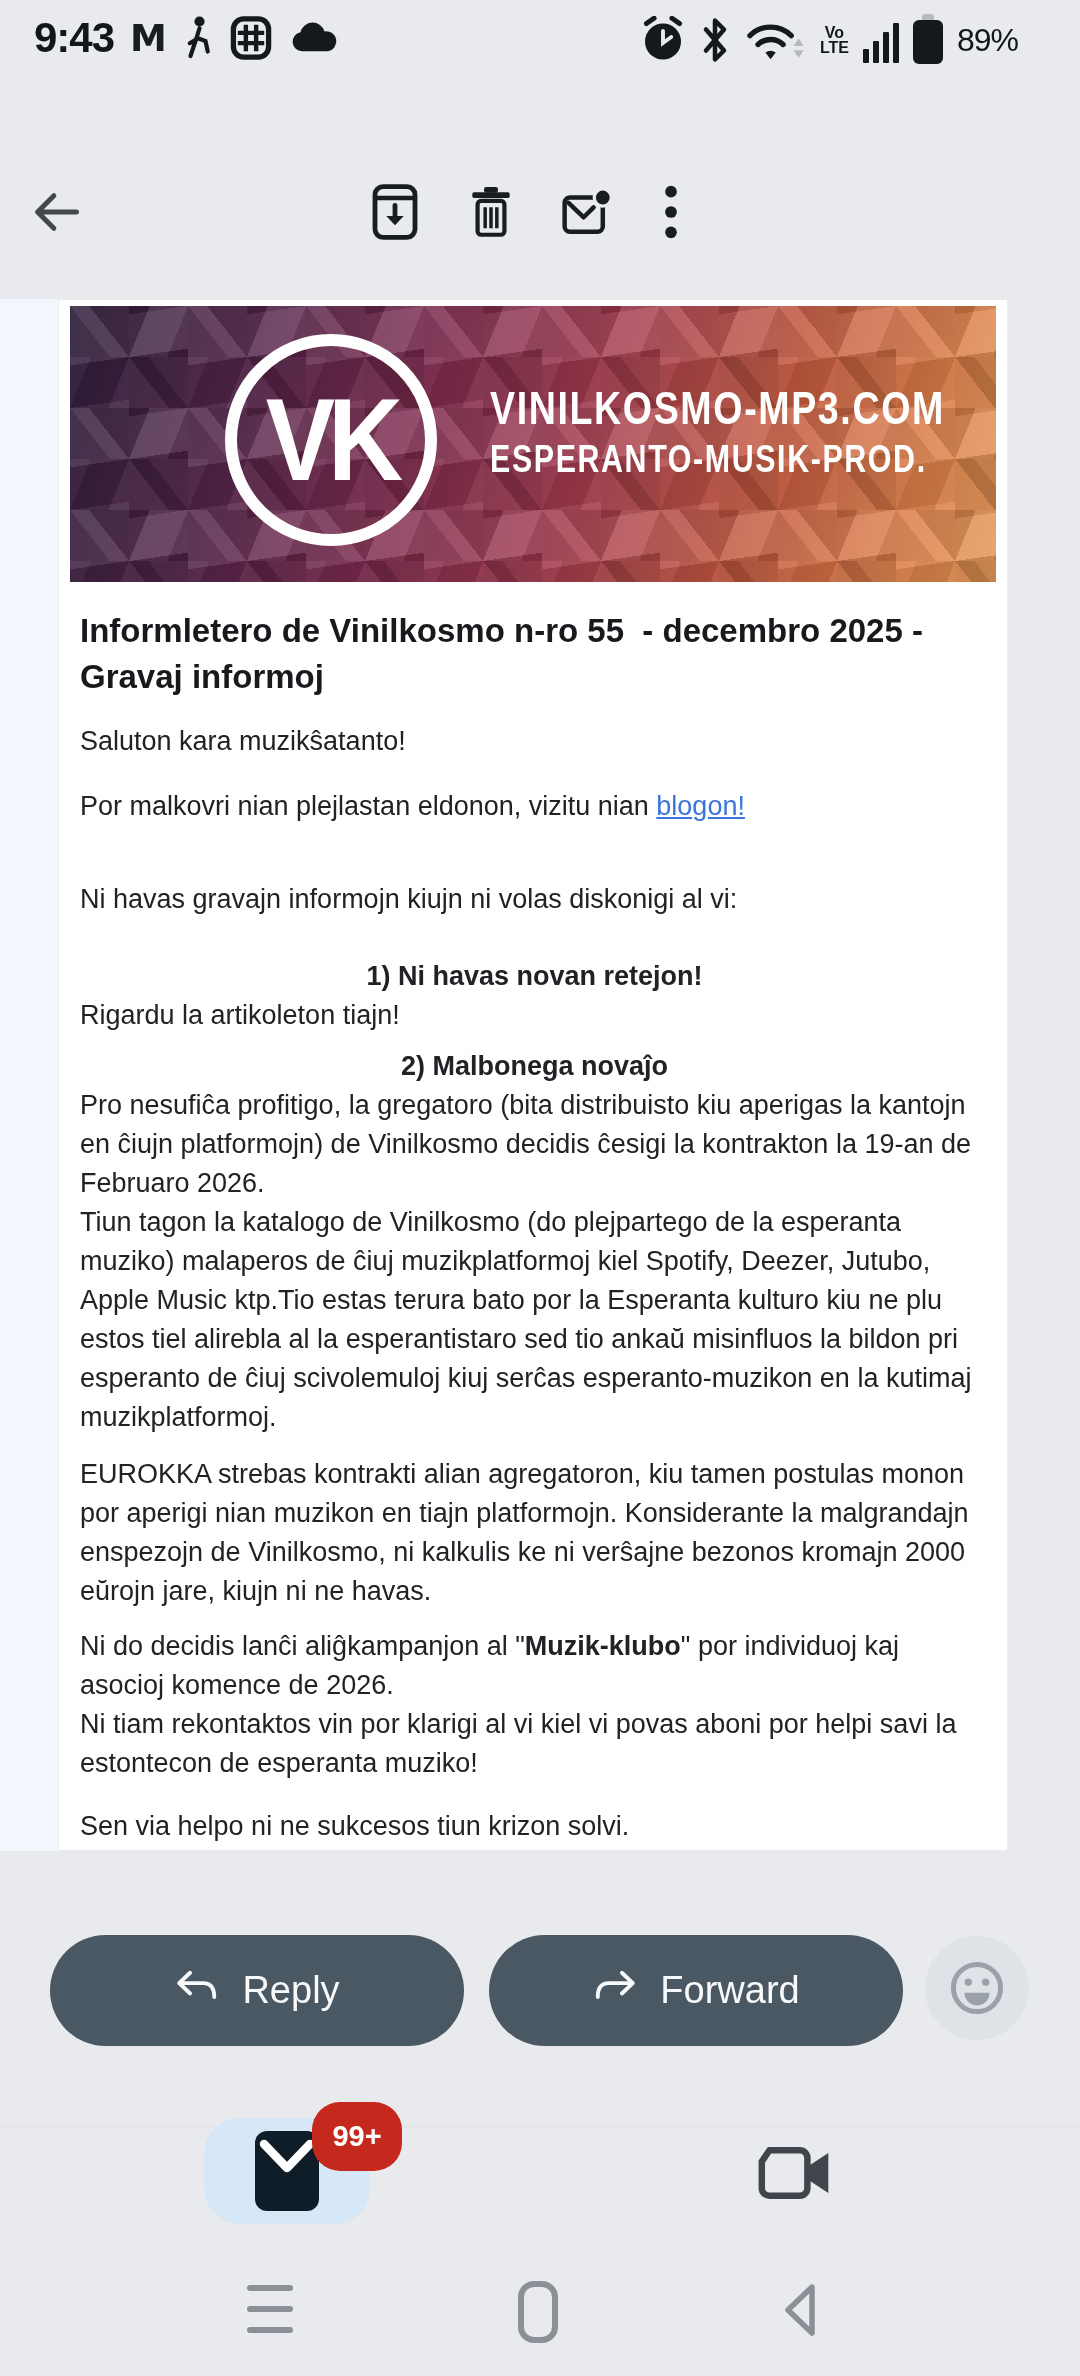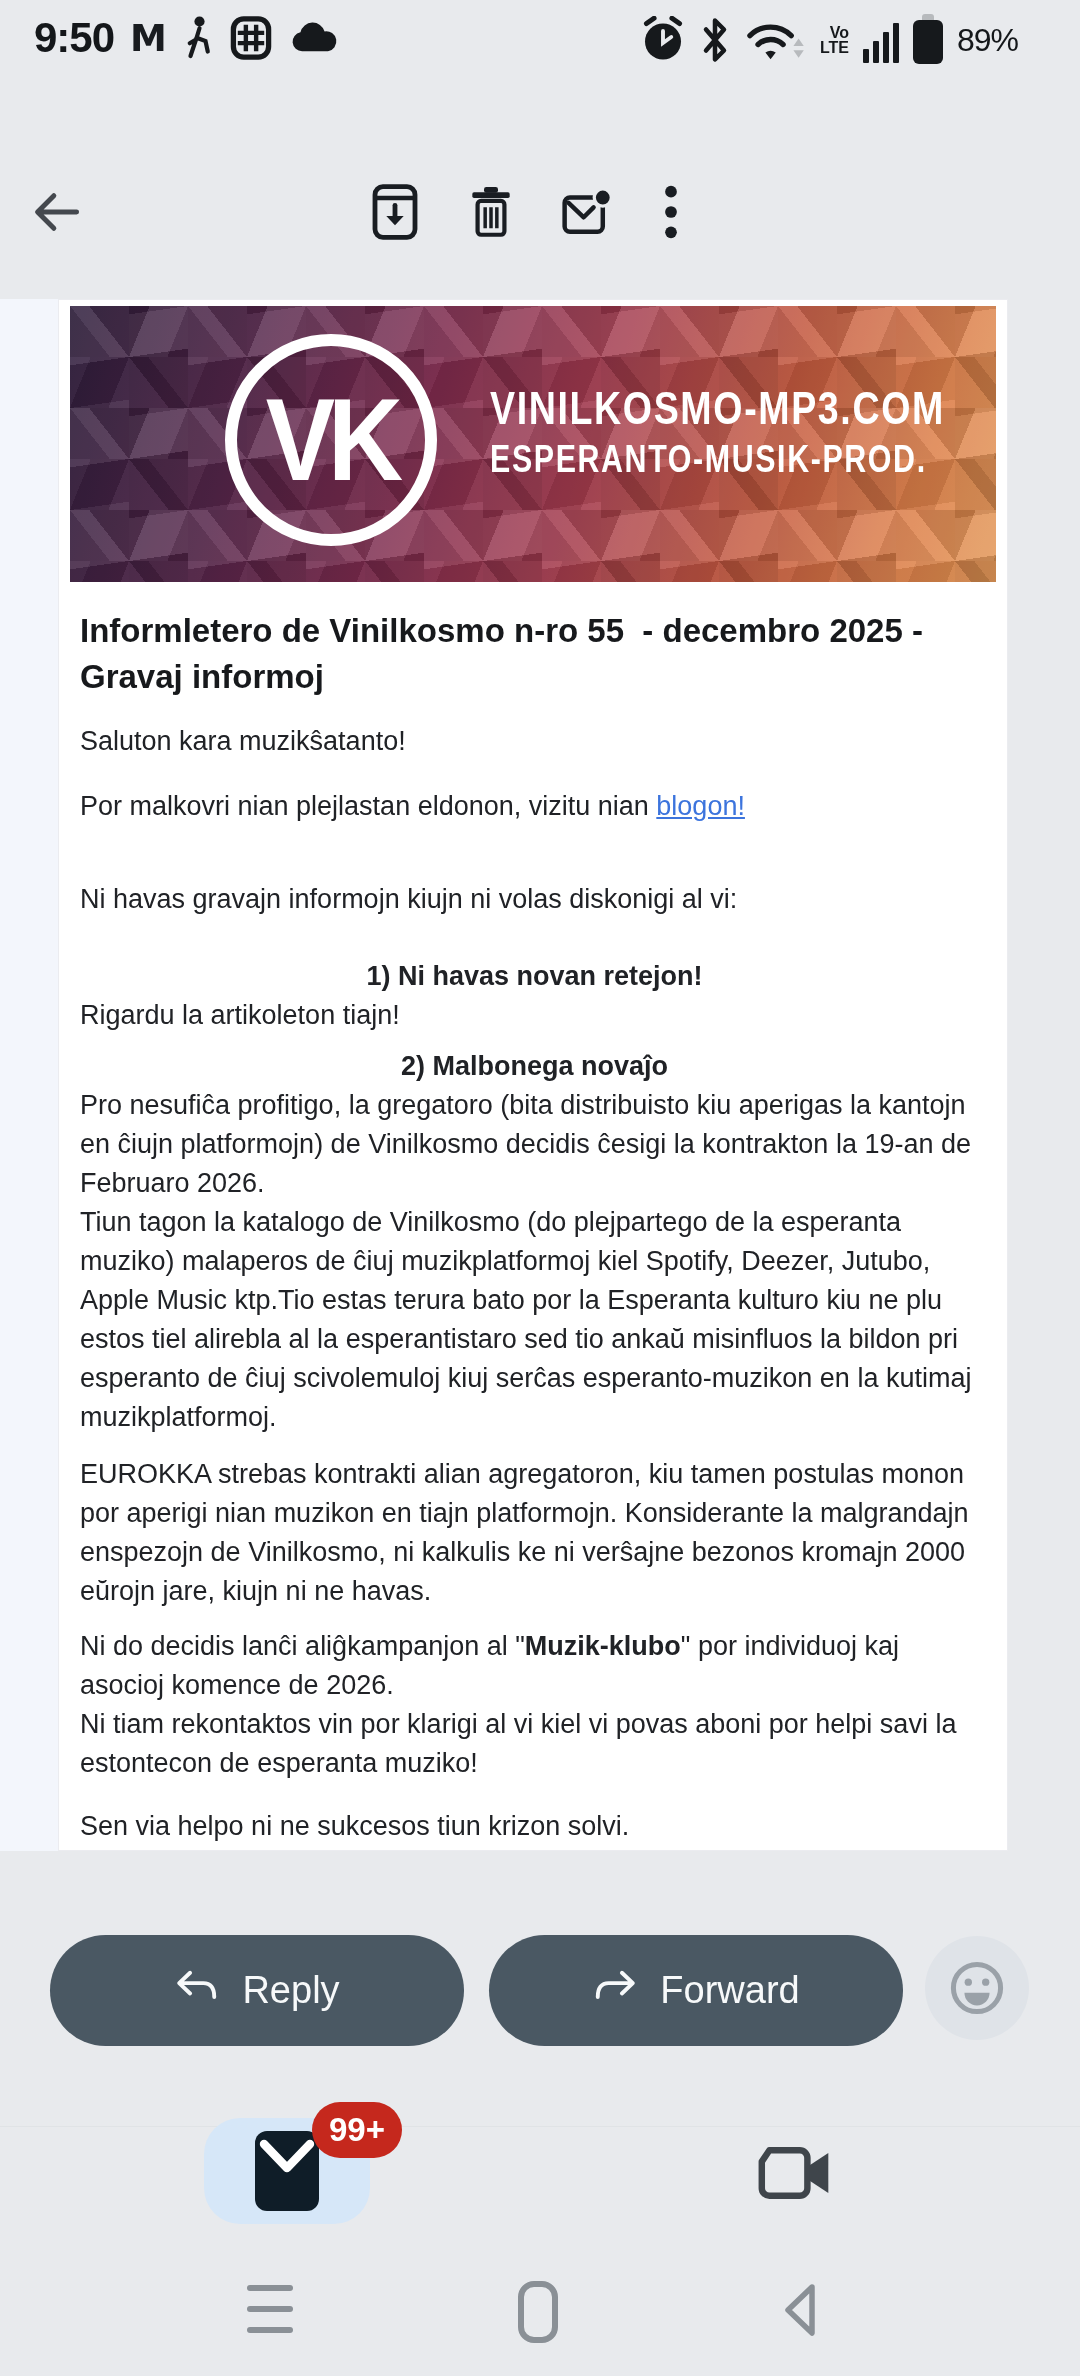--- a/index.html
+++ b/index.html
@@ -5,21 +5,21 @@
   html,body{margin:0;padding:0;background:#555;}
   .phone{position:relative;width:1080px;height:2376px;background:#e8eaed;overflow:hidden;
          font-family:"Liberation Sans","DejaVu Sans",sans-serif;color:#1c1f23;}
   
   .statusbar{position:absolute;top:0;left:0;width:100%;height:80px;}
   .sb-left{position:absolute;left:34px;top:14px;display:flex;align-items:center;gap:16px;}
   .sb-right{position:absolute;right:62px;top:14px;display:flex;align-items:center;gap:14px;}
   .sb-time{font-size:42px;font-weight:700;letter-spacing:-1px;color:#14171a;}
   .sb-ic{display:flex;align-items:center;}
   .sb-gmail{font-size:37px;font-weight:700;color:#191c20;font-family:"DejaVu Sans",sans-serif;}
-  .volte{display:flex;flex-direction:column;align-items:flex-end;line-height:15px;font-weight:700;font-size:16px;color:#16191c;}
+  .volte{display:flex;flex-direction:column;align-items:center;line-height:15px;font-weight:700;font-size:16px;color:#16191c;}
   .sigbars{display:flex;align-items:flex-end;gap:4px;height:46px;}
   .sigbars i{display:block;width:6px;background:#16191c;border-radius:1px;}
   .batt{position:relative;width:30px;height:52px;display:flex;flex-direction:column;align-items:center;}
   .batt .tip{width:12px;height:6px;background:#b7babd;border-radius:3px 3px 0 0;}
   .batt .body{width:30px;height:44px;background:#16191c;border-radius:6px;}
   .sb-pct{font-size:32px;font-weight:500;color:#14171a;letter-spacing:-1px;}
   
   .toolbar{position:absolute;top:160px;left:0;width:100%;height:120px;}
   .tb-back{position:absolute;left:30px;top:26px;width:52px;height:52px;color:#44484e;}
   .tb-group{position:absolute;left:370px;top:24px;display:flex;align-items:center;gap:46px;color:#191d22;}
@@ -59,37 +59,37 @@
   .act-btn{position:absolute;top:1935px;height:111px;width:414px;background:#4a5863;border-radius:56px;
            display:flex;align-items:center;justify-content:center;gap:22px;color:#f7f9fa;font-size:38px;}
   .act-reply{left:50px;}
   .act-fwd{left:489px;}
   .emoji-btn{position:absolute;left:925px;top:1936px;width:104px;height:104px;border-radius:50%;background:#dfe3e8;
              display:flex;align-items:center;justify-content:center;color:#9aa1a8;}
   .divline{position:absolute;left:0;top:2126px;width:100%;height:1px;background:#dcdfe2;opacity:.65;}
   
   .mail-pill{position:absolute;left:204px;top:2118px;width:166px;height:106px;border-radius:36px;background:#d6e7f8;
              display:flex;align-items:center;justify-content:center;}
-  .badge{position:absolute;left:312px;top:2102px;min-width:90px;height:56px;border-radius:28px;background:#c5281d;
-         display:flex;align-items:center;justify-content:center;color:#fff;font-size:33px;font-weight:700;box-sizing:border-box;padding:0 10px;}
+  .badge{position:absolute;left:312px;top:2102px;min-width:90px;height:69px;border-radius:28px;background:#c5281d;
+         display:flex;align-items:center;justify-content:center;color:#fff;font-size:29px;font-weight:700;box-sizing:border-box;padding:0 10px;}
   .cam-tab{position:absolute;left:758px;top:2144px;width:76px;height:58px;color:#3f454b;}
   
   .nav-recents{position:absolute;left:247px;top:2285px;width:46px;}
   .nav-recents i{display:block;height:6px;border-radius:3px;background:#8a9096;margin-bottom:15px;}
   .nav-home{position:absolute;left:518px;top:2281px;width:28px;height:50px;border:6px solid #8a9096;border-radius:16px;}
   .nav-back{position:absolute;left:778px;top:2279px;width:46px;height:62px;color:#8a9096;}
 </style>
 </head>
 <body>
 
 <div class="phone">
 
   <div class="statusbar">
     <div class="sb-left">
-      <span class="sb-time">9:50</span>
+      <span class="sb-time">9:43</span>
       <span class="sb-ic sb-gmail">M</span>
       <span class="sb-ic">
         <svg width="30" height="46" viewBox="0 0 20 30">
             <circle cx="11" cy="4" r="3.4" fill="#16191c"></circle>
             <path d="M11 8.5 L9 15 L5 27 M9.5 15 L15 17 L16.5 24 M9.5 15.5 L4.5 18.5" stroke="#16191c" stroke-width="2.8" fill="none" stroke-linecap="round"></path>
           </svg>
       </span>
       <span class="sb-ic">
         <svg width="44" height="46" viewBox="0 0 30 30">
             <rect x="3" y="2" width="24" height="26" rx="7" fill="none" stroke="#16191c" stroke-width="3.6"></rect>

